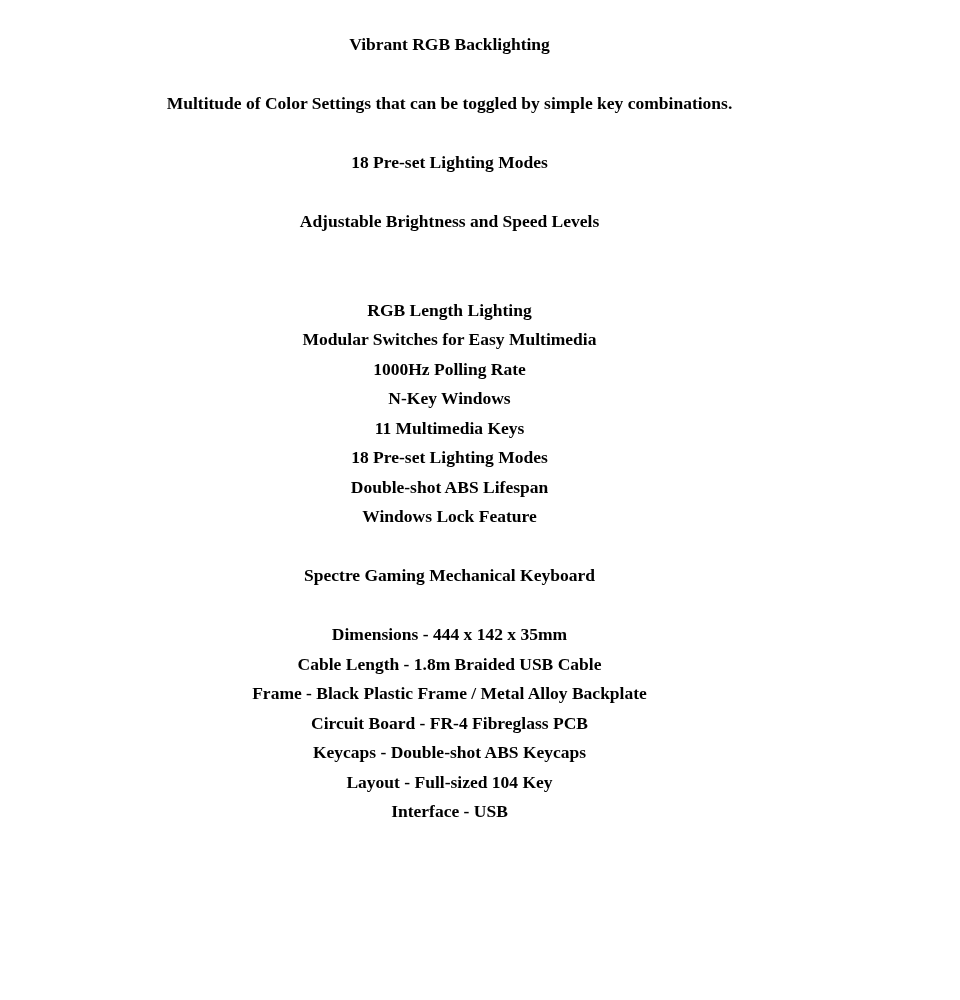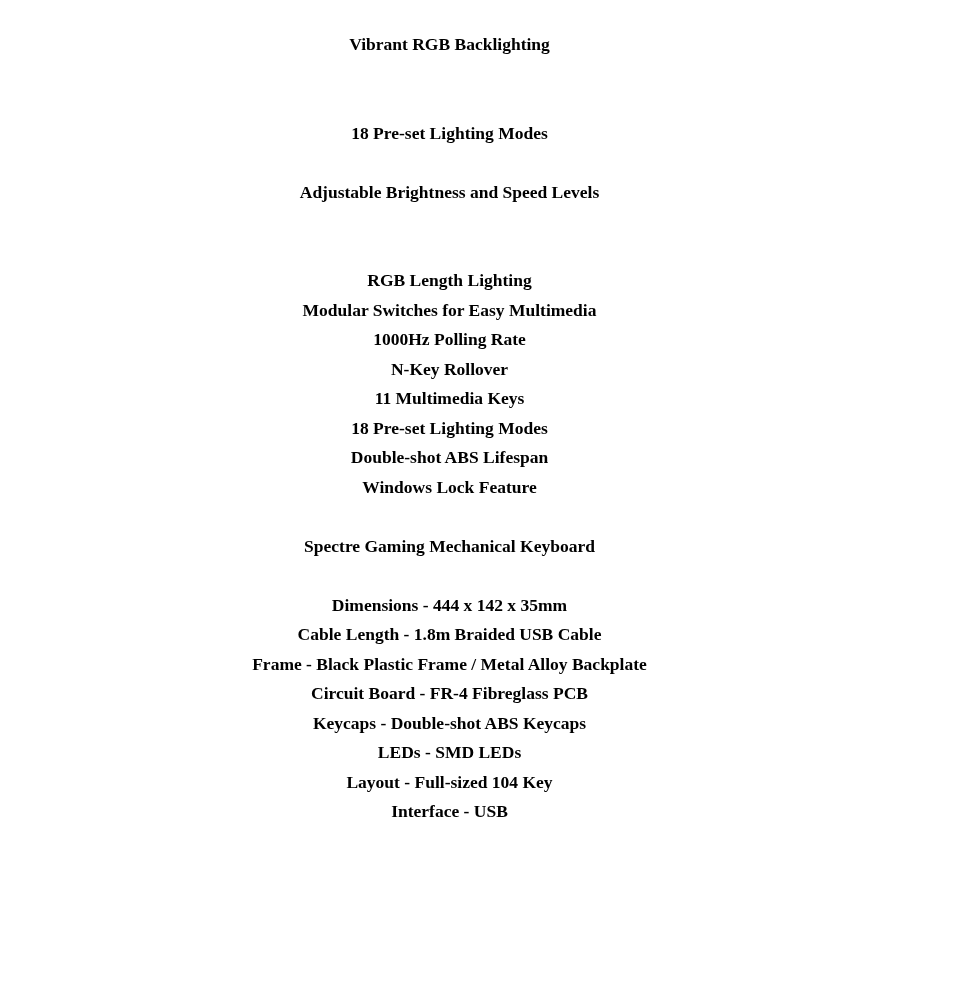--- a/index.html
+++ b/index.html
@@ -36,49 +36,51 @@
 </style>
 </head>
 <body>
 
 <div class="page">
   <div id="doc-body">
       <div class="block">
         <div class="line">Vibrant RGB Backlighting</div>
       </div>
       <div class="gap"></div>
+      <div class="block">
+        <div class="line">Multitude of Color Settings that can be toggled by simple key combinations.</div>
+      </div>
       <div class="gap"></div>
       <div class="block">
         <div class="line">18 Pre-set Lighting Modes</div>
       </div>
       <div class="gap"></div>
       <div class="block">
         <div class="line">Adjustable Brightness and Speed Levels</div>
       </div>
       <div class="gap"></div>
       <div class="gap"></div>
       <div class="block">
         <div class="line">RGB Length Lighting</div>
         <div class="line">Modular Switches for Easy Multimedia</div>
         <div class="line">1000Hz Polling Rate</div>
-        <div class="line">N-Key Rollover</div>
+        <div class="line">N-Key Windows</div>
         <div class="line">11 Multimedia Keys</div>
         <div class="line">18 Pre-set Lighting Modes</div>
         <div class="line">Double-shot ABS Lifespan</div>
         <div class="line">Windows Lock Feature</div>
       </div>
       <div class="gap"></div>
       <div class="block">
         <div class="line">Spectre Gaming Mechanical Keyboard</div>
       </div>
       <div class="gap"></div>
       <div class="block">
         <div class="line">Dimensions - 444 x 142 x 35mm</div>
         <div class="line">Cable Length - 1.8m Braided USB Cable</div>
         <div class="line">Frame - Black Plastic Frame / Metal Alloy Backplate</div>
         <div class="line">Circuit Board - FR-4 Fibreglass PCB</div>
         <div class="line">Keycaps - Double-shot ABS Keycaps</div>
-        <div class="line">LEDs - SMD LEDs</div>
         <div class="line">Layout - Full-sized 104 Key</div>
         <div class="line">Interface - USB</div>
       </div>
     </div>
 </div>
 
 </body></html>

